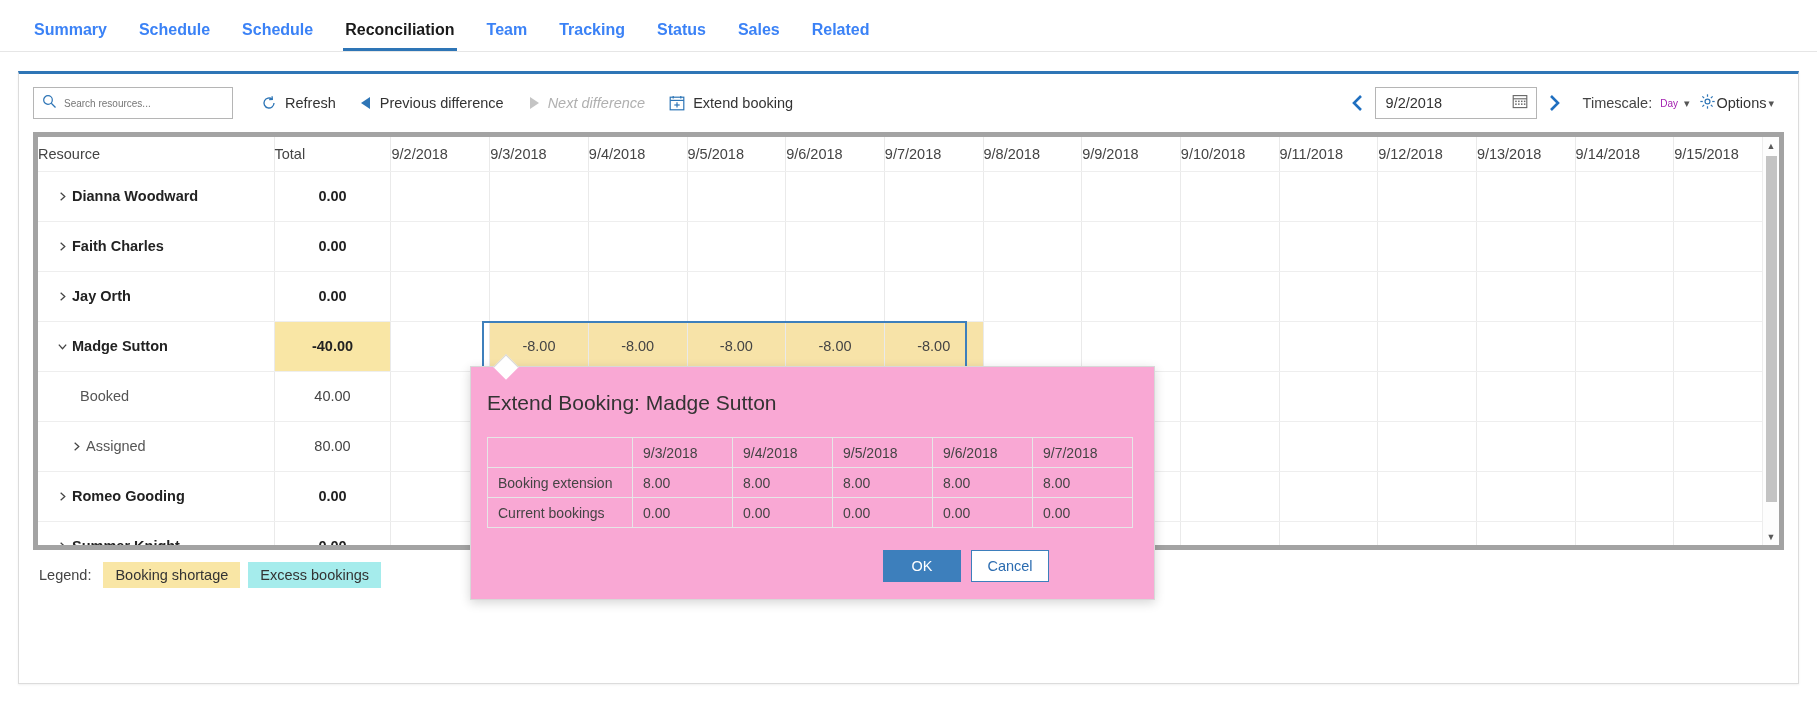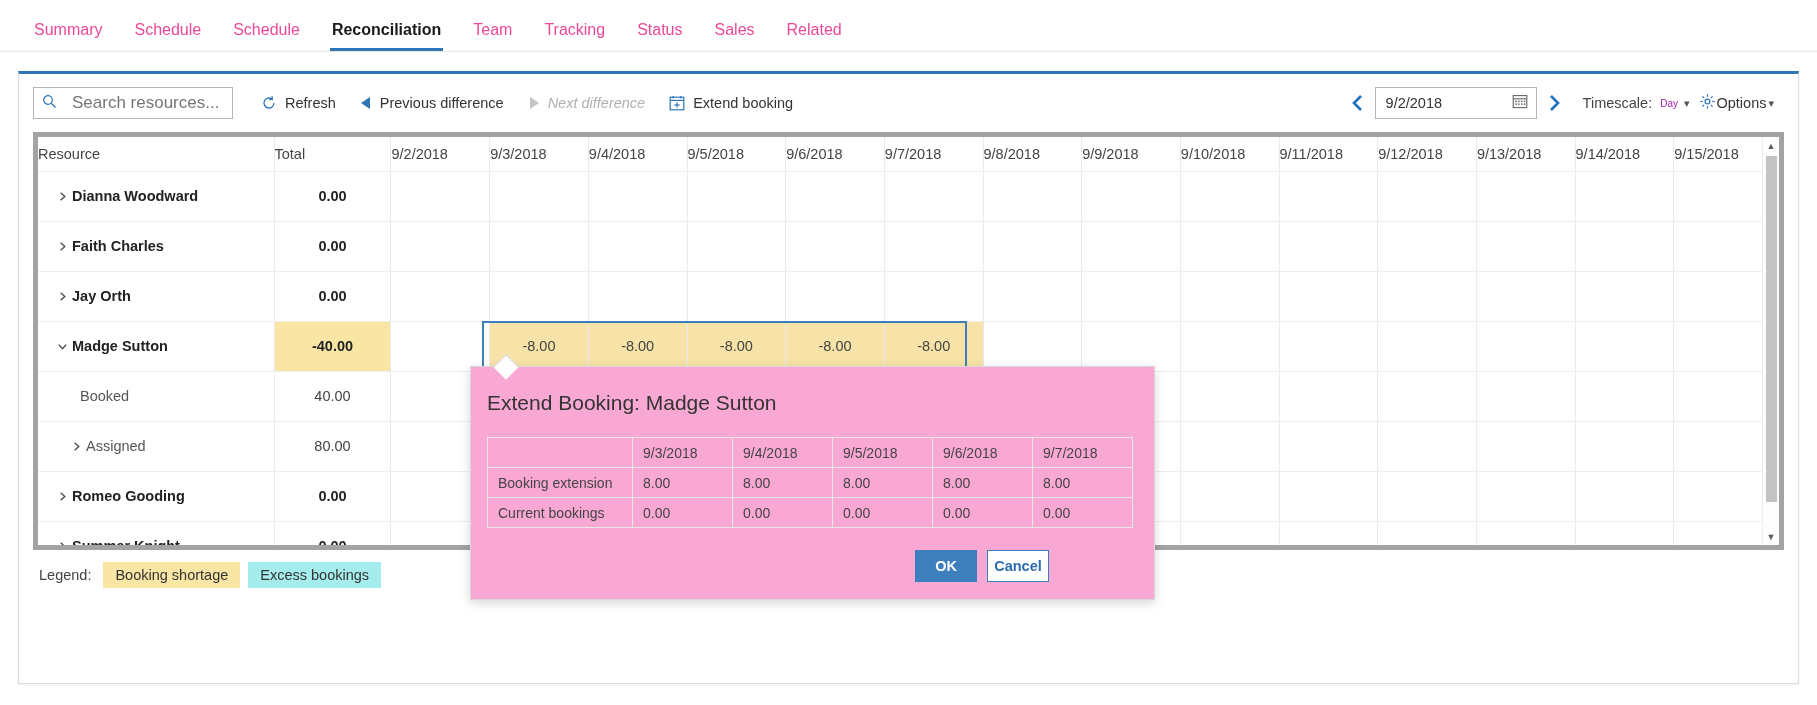--- a/index.html
+++ b/index.html
@@ -16,25 +16,26 @@
   .tabbar {
     height: 52px;
     display: flex;
     align-items: flex-end;
     padding: 0 18px;
     background: #ffffff;
     border-bottom: 1px solid #e6e6e6;
   }
   .tab {
     font-size: 16px;
-    color: #ec4899;
+    color: #3b82f6;
     padding: 0 16px 12px 16px;
     position: relative;
     cursor: pointer;
     white-space: nowrap;
+    font-weight: bold;
   }
   .tab.active { color: #1a1a1a; font-weight: bold; }
   .tab.active::after {
     content: "";
     position: absolute;
     left: 14px; right: 14px; bottom: 0;
     height: 3px;
     background: #2e75b6;
   }
 
@@ -58,21 +59,21 @@
     background: #ffffff;
   }
   .search-box {
     width: 200px; height: 32px;
     border: 1px solid #b5b5b5;
     display: flex; align-items: center;
     padding: 0 8px;
     margin-right: 16px;
     background: #fff;
   }
-  .search-box .ph { font-size: 17px; color: #767676; margin-left: 15px; }
+  .search-box .ph { font-size: 10px; color: #767676; margin-left: 7px; }
   .tb-btn {
     display: flex; align-items: center;
     height: 32px;
     padding: 0 12px;
     font-size: 14.5px;
     color: #333;
     cursor: pointer;
     white-space: nowrap;
   }
   .tb-btn .glyph { margin-right: 8px; display: flex; align-items: center; }
@@ -205,25 +206,24 @@
     padding: 0 0 0 10px;
   }
   table.dlg th.lead, table.dlg td.lead { width: 145px; }
   table.dlg th.dcol, table.dlg td.dcol { width: 100px; }
   table.dlg th.blank { border-color: #e6e6e6; }
   .dlg-actions {
     display: flex; justify-content: flex-end;
     padding: 22px 105px 0 0;
   }
   .btn {
-    width: 62px; height: 32px;
+    width: 78px; height: 32px;
     font-size: 14.5px;
     display: flex; align-items: center; justify-content: center;
     cursor: pointer;
-    font-weight: bold;
   }
   .btn.primary { background: #3d7fbc; color: #ffffff; border: 1px solid #3d7fbc; margin-right: 10px; }
   .btn.secondary { background: #ffffff; color: #2b6cb0; border: 1px solid #3d7fbc; }
 </style>
 </head>
 <body>
 
 <div class="tabbar" id="tabbar">
     <div class="tab">Summary</div>
     <div class="tab">Schedule</div>

